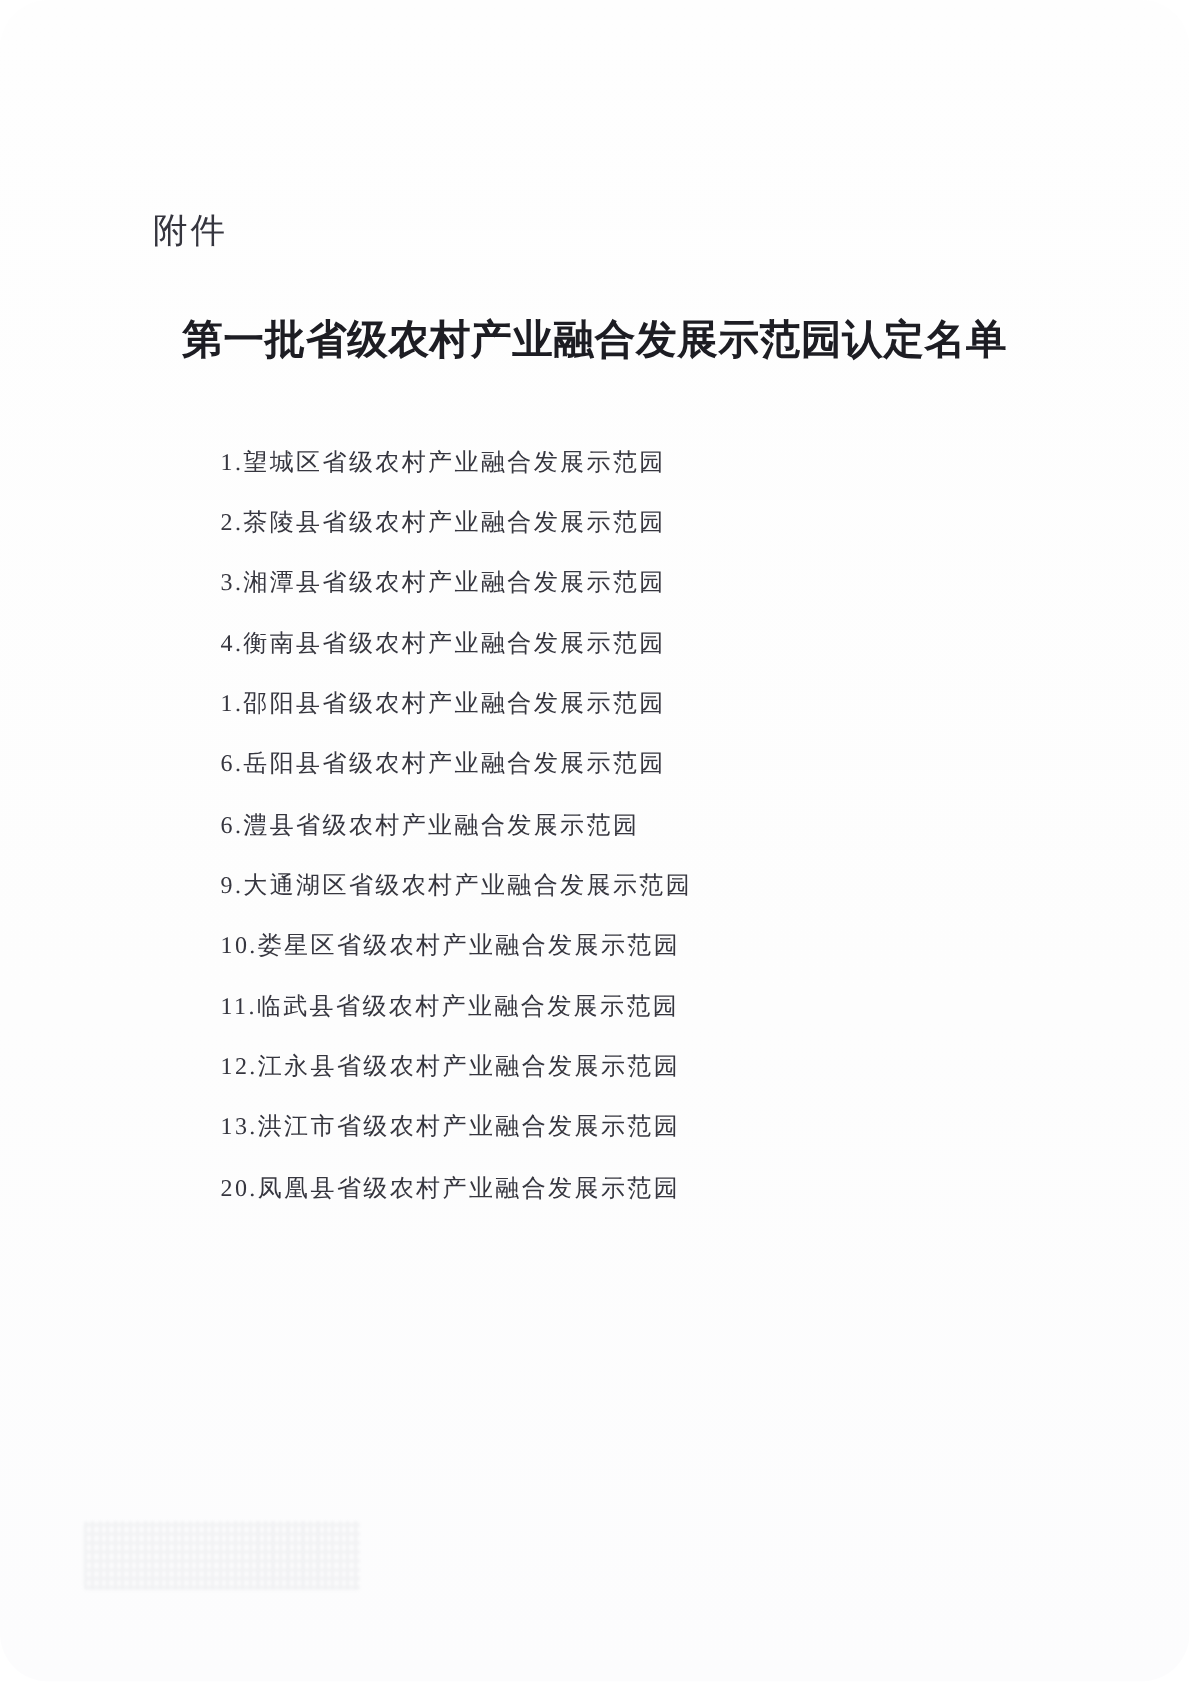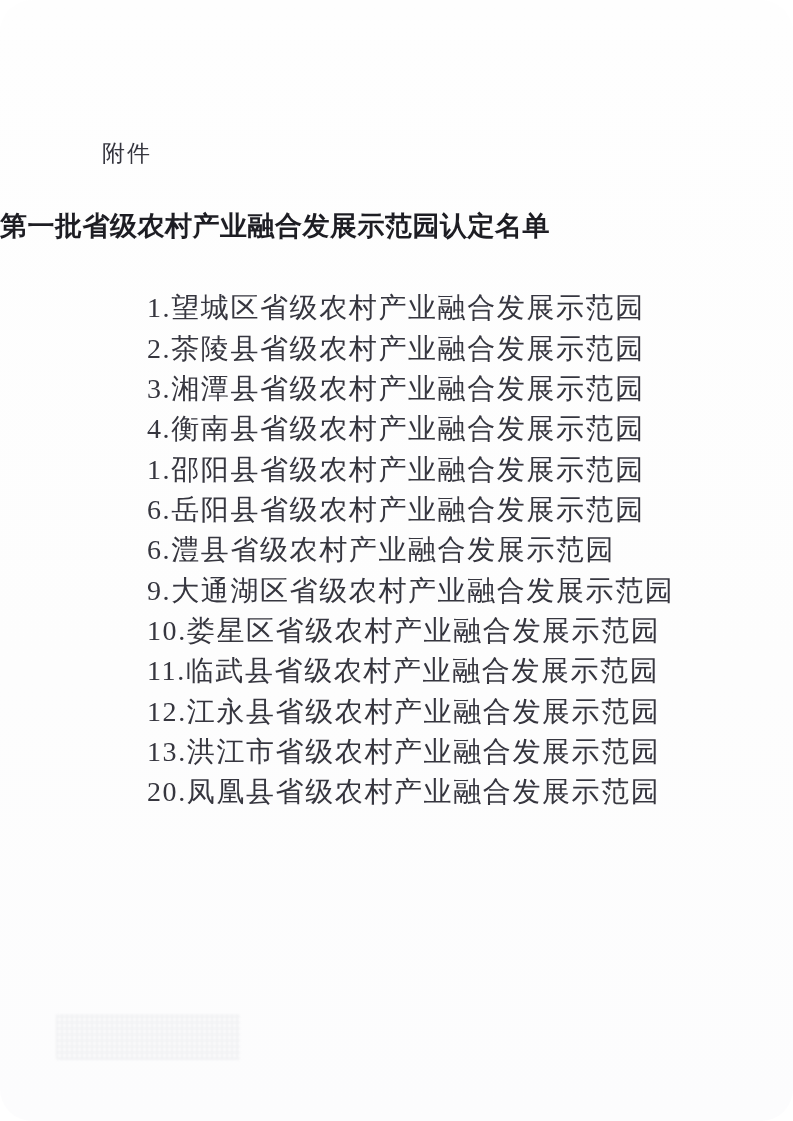--- a/index.html
+++ b/index.html
@@ -23,38 +23,38 @@
     top: 138px;
     font-size: 23px;
     color: #35353e;
     letter-spacing: 2px;
   }
   .doc-title {
     position: absolute;
     left: 0;
     top: 208px;
     width: 793px;
-    text-align: left;
+    text-align: center;
     font-family: "Liberation Sans", sans-serif;
     font-weight: bold;
     font-size: 27px;
     color: #1d1d23;
     letter-spacing: 0.5px;
   }
   .park-list {
     position: absolute;
     left: 147px;
     top: 288px;
     list-style: none;
   }
   .park-list li {
     height: 40.35px;
     display: flex;
     align-items: center;
-    font-size: 28px;
+    font-size: 16px;
     color: #36363f;
     letter-spacing: 1.6px;
     white-space: nowrap;
   }
   
   .scan-artifact {
     position: absolute;
     left: 56px;
     top: 1014px;
     width: 184px;

